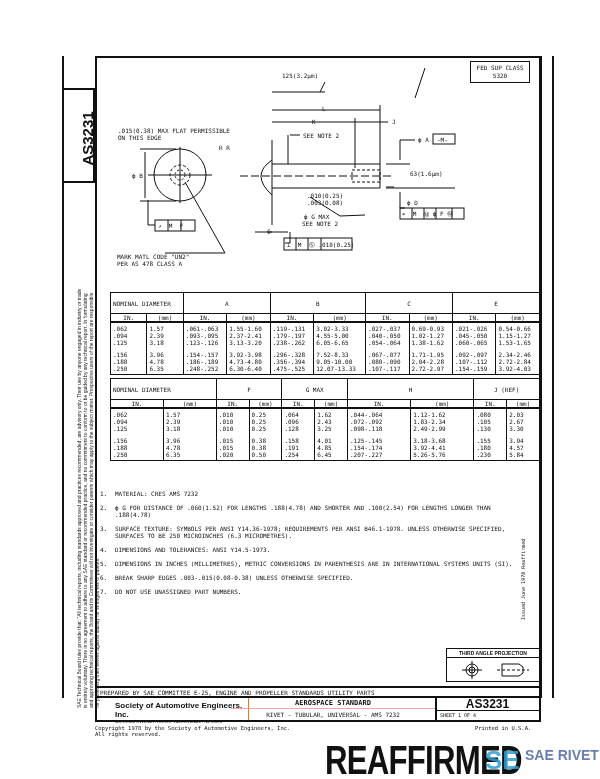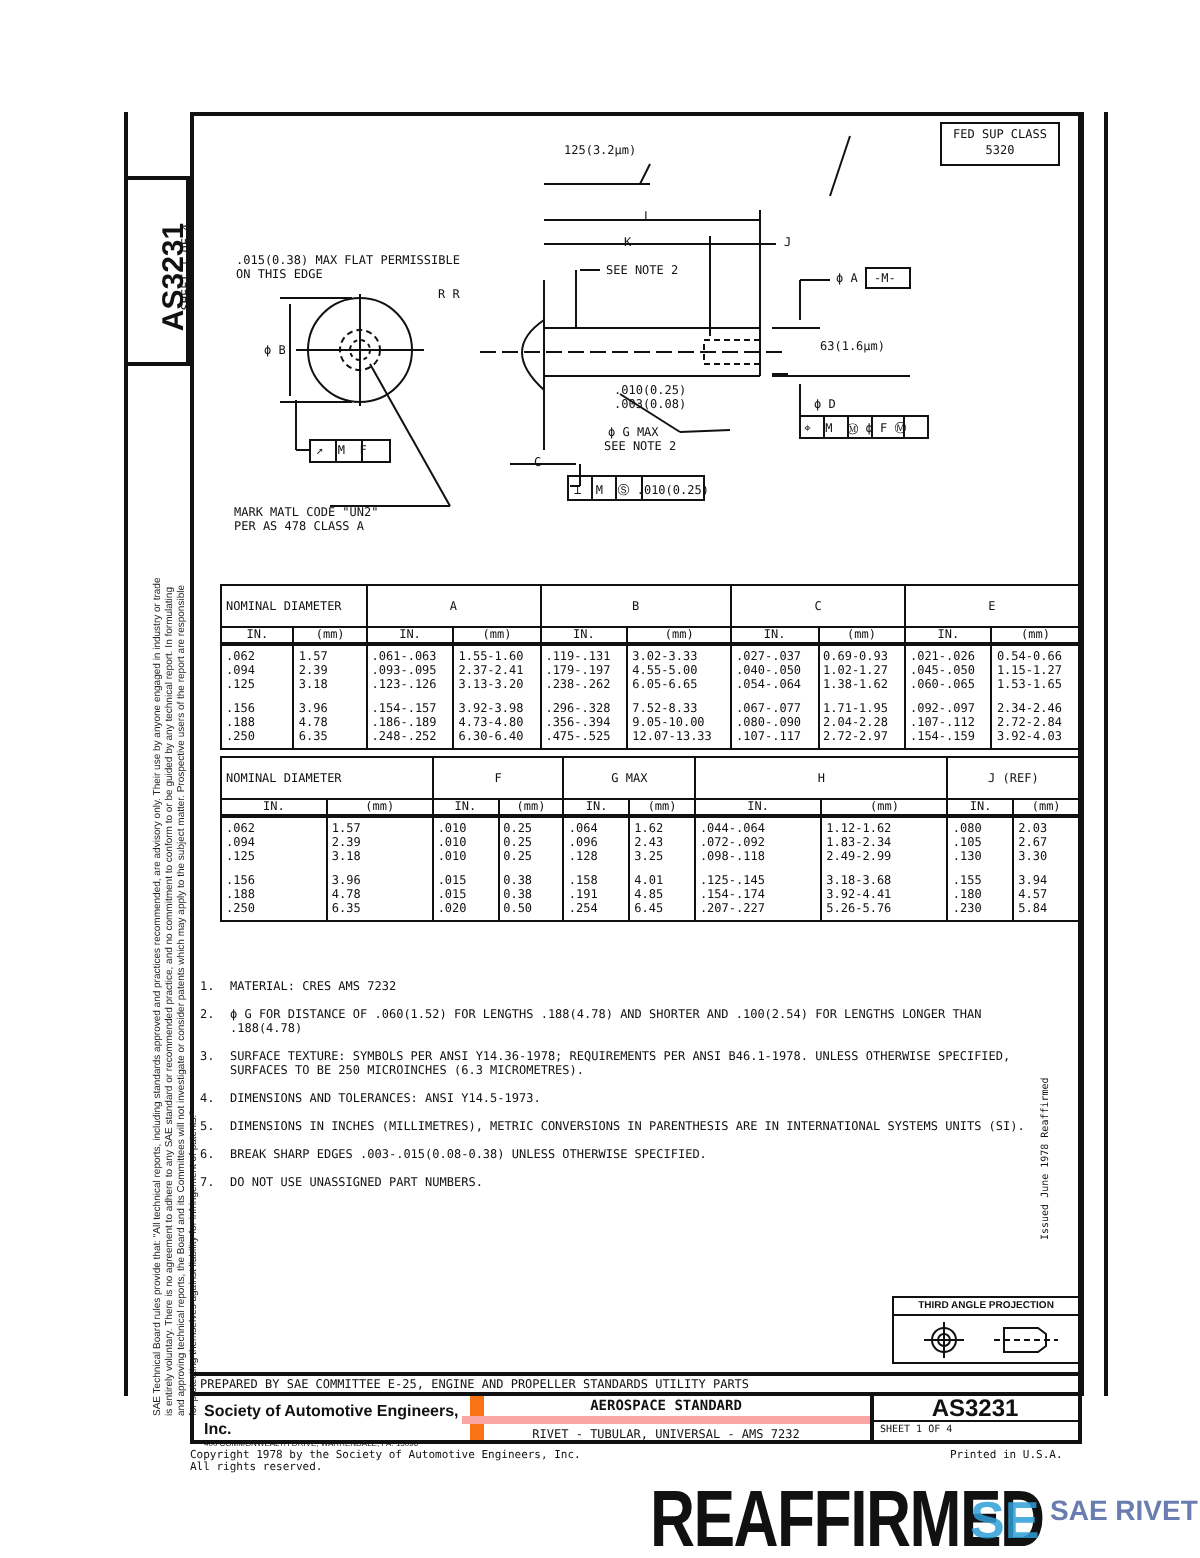--- a/index.html
+++ b/index.html
@@ -17,25 +17,25 @@
   table.spec td,table.spec th{border:1px solid #111;padding:0 2px;text-align:center;font-weight:normal;line-height:7px;}
   table.spec th.hdr{height:20px;}
   table.spec td.v{text-align:left;vertical-align:top;padding-top:2px;padding-bottom:2px;}
   .notes{position:absolute;left:100px;top:490px;width:420px;font-size:6px;line-height:7px;}
   .note{display:flex;margin-bottom:7px;}
   .note .n{width:15px;flex:none;}
   .proj{position:absolute;left:446px;top:648px;width:94px;height:34px;border:1px solid #111;box-sizing:border-box;}
   .proj .t{font:bold 5px "Liberation Sans",sans-serif;text-align:center;border-bottom:1px solid #111;padding:1px 0;}
   .tb{position:absolute;left:95px;top:686px;width:446px;height:36px;border:2px solid #111;box-sizing:border-box;}
   .prep{position:absolute;left:0;top:0;width:442px;height:9px;border-bottom:1px solid #111;font-size:6px;padding-left:3px;line-height:9px;}
-  .sae{position:absolute;left:0;top:10px;width:133px;height:22px;border-right:7px solid #f97316;padding-left:5px;}
+  .sae{position:absolute;left:0;top:10px;width:133px;height:22px;border-right:1px solid #f97316;padding-left:18px;}
   .sae .big{font:bold 8px "Liberation Sans",sans-serif;margin-top:3px;}
   .sae .small{font:4px "Liberation Sans",sans-serif;}
   .mid{position:absolute;left:134px;top:10px;width:204px;height:22px;border-right:2px solid #111;}
-  .mid .a{height:10px;border-bottom:4px solid #fca5a5;text-align:center;font:bold 7px "DejaVu Sans Mono",monospace;line-height:10px;}
+  .mid .a{height:10px;border-bottom:1px solid #fca5a5;text-align:center;font:bold 7px "DejaVu Sans Mono",monospace;line-height:10px;}
   .mid .b{text-align:center;font-size:6px;line-height:11px;}
   .rt{position:absolute;left:339px;top:10px;width:103px;height:22px;}
   .rt .a{height:12px;border-bottom:1px solid #111;text-align:center;font:bold 12px "Liberation Sans",sans-serif;line-height:12px;}
   .rt .b{font-size:5px;padding-left:4px;line-height:9px;}
   .copy{position:absolute;left:95px;top:725px;font-size:5.5px;line-height:6px;}
   .printed{position:absolute;left:475px;top:725px;font-size:5.5px;}
   .reaff{position:absolute;left:325px;top:740px;font:bold 40px "Liberation Sans",sans-serif;letter-spacing:-1px;color:#111;transform:scaleX(0.78);transform-origin:left top;line-height:40px;}
   .logo{position:absolute;left:485px;top:745px;font:bold 16px "Liberation Sans",sans-serif;color:#2f9fd7;}
   .logo .sub{position:absolute;left:40px;top:2px;font:bold 14px "Liberation Sans",sans-serif;color:#6a7db0;white-space:nowrap;}
   .logo .se{font-size:26px;opacity:0.85;margin-top:40px;}

